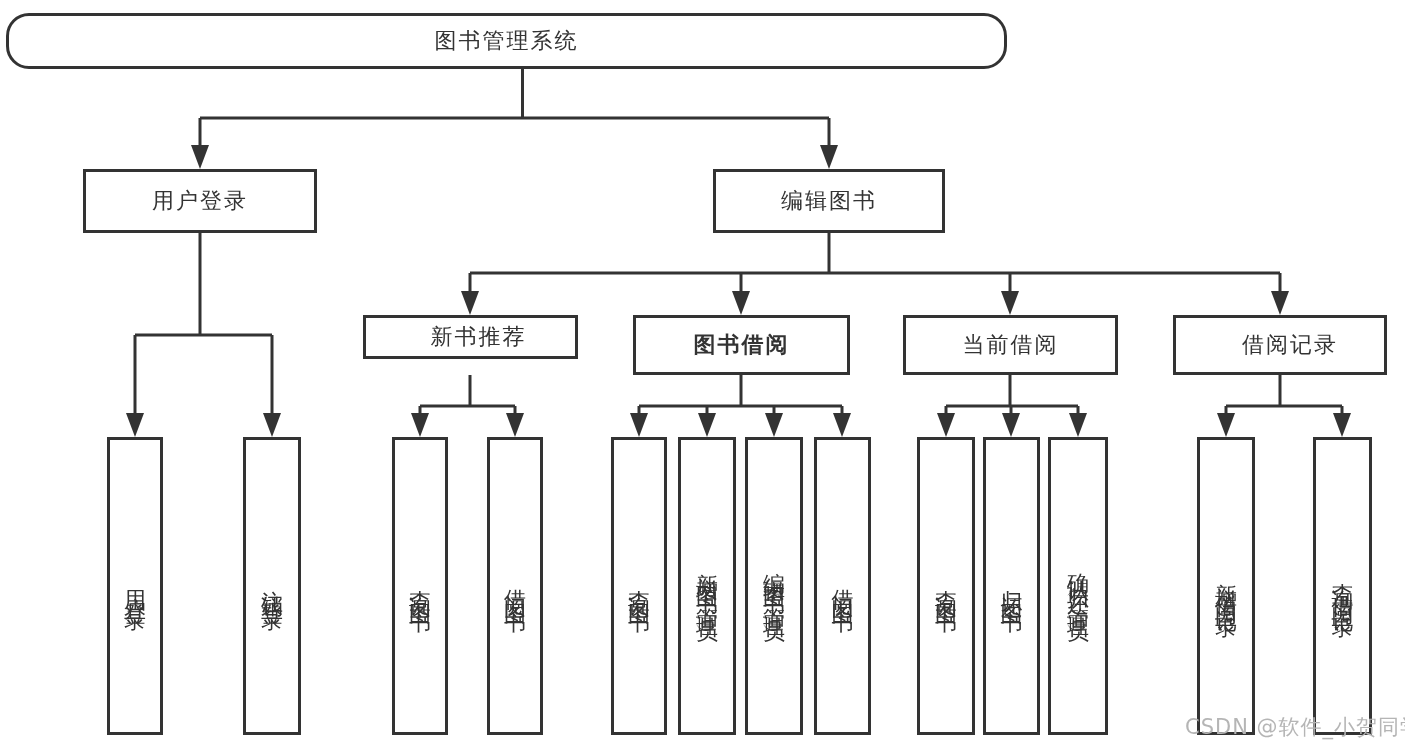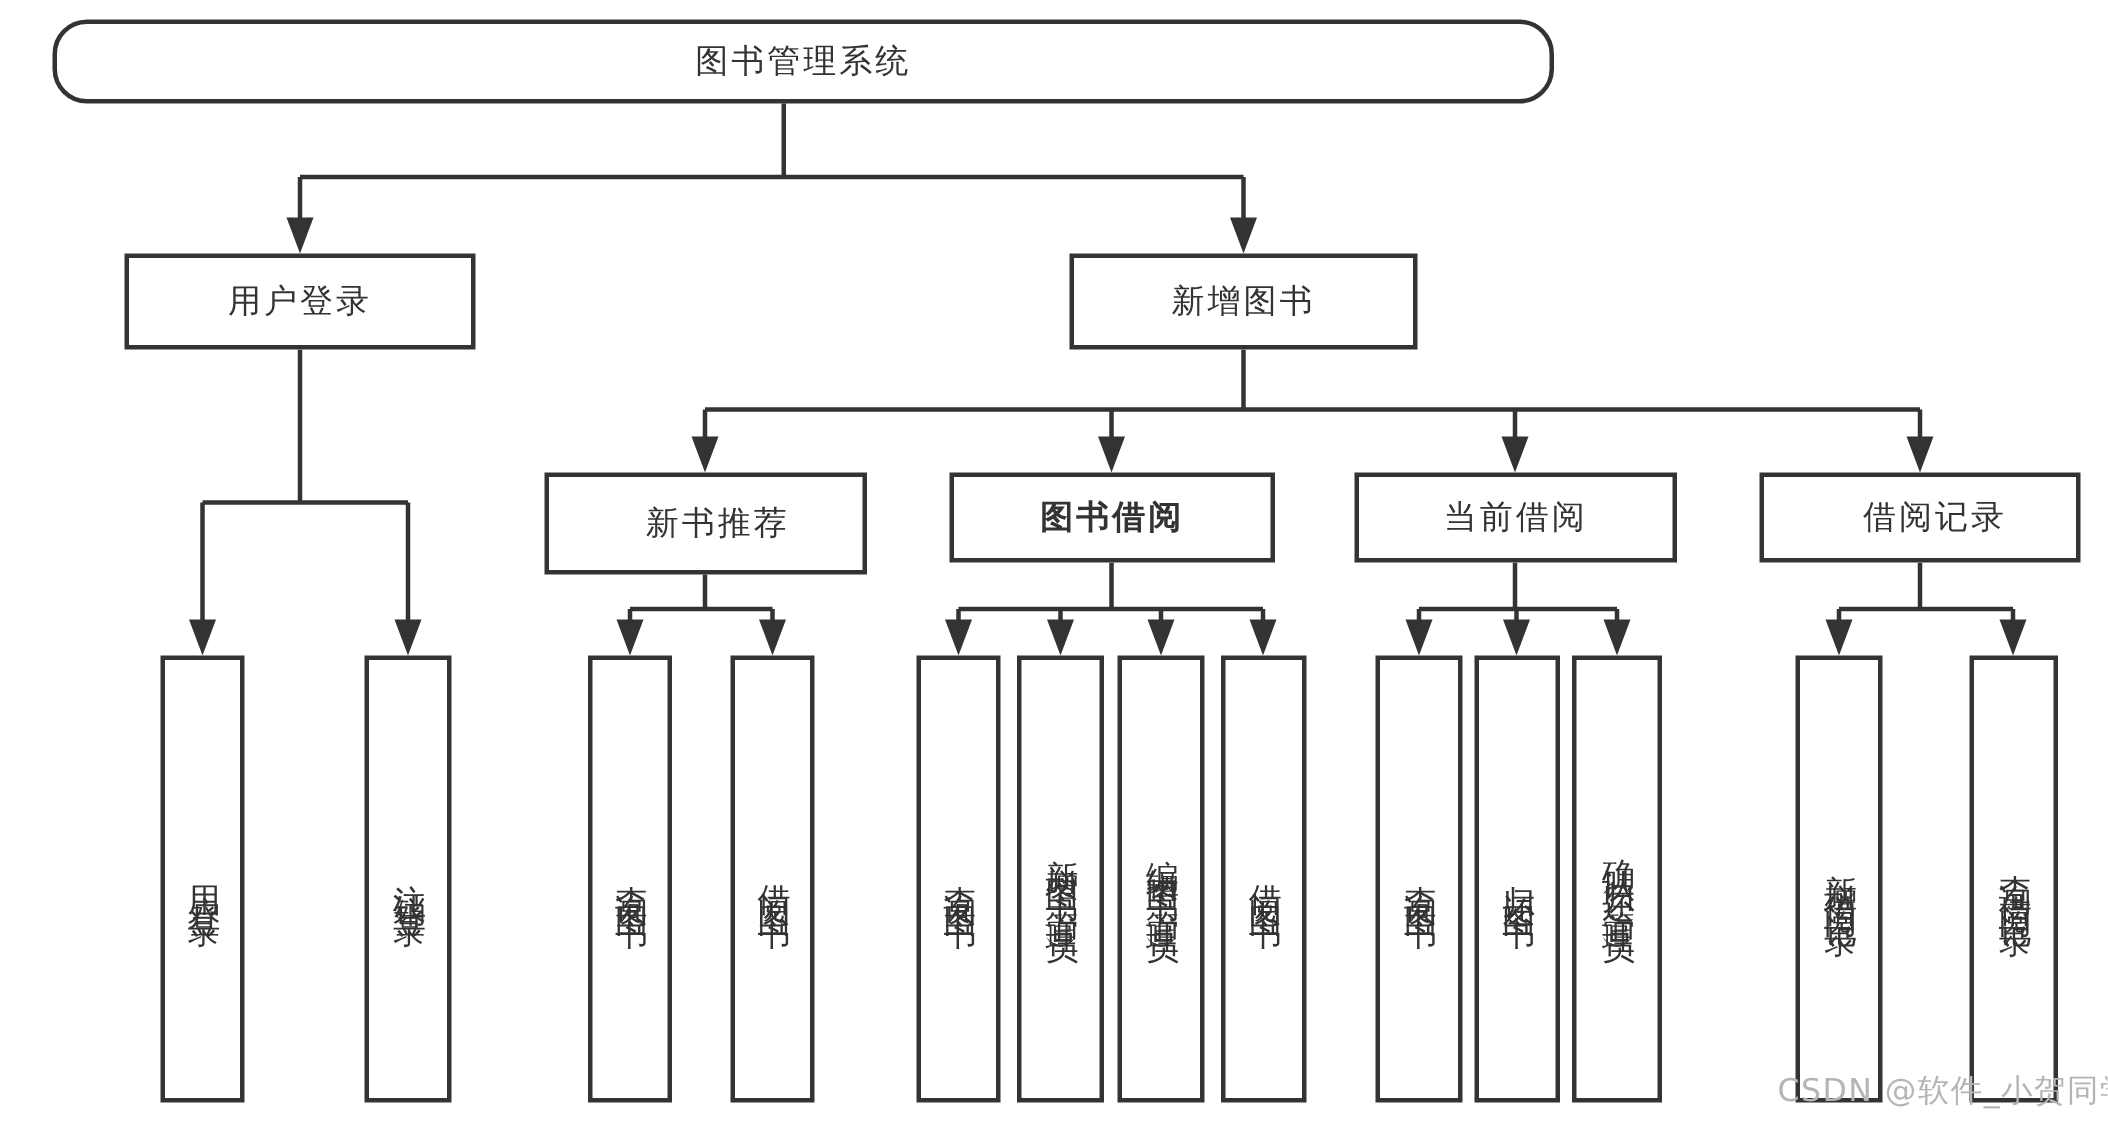--- a/index.html
+++ b/index.html
@@ -24,26 +24,26 @@
     writing-mode:vertical-rl;
     letter-spacing:7px;
     line-height:1;
     padding:6px 0;
   }
   svg.wires{position:absolute;left:0;top:0;z-index:1;}
   svg.wires line{stroke:#333333;stroke-width:3;}
   svg.wires polygon{fill:#333333;stroke:none;}
 
   
-  #b-root      {left:35px;  top:13px;  width:1001px; height:56px;border-radius:23px;}
+  #b-root      {left:6px;  top:13px;  width:1001px; height:56px;border-radius:23px;}
 
   #b-login     {left:83px;  top:169px; width:234px;  height:64px;}
   #b-mgmt      {left:713px; top:169px; width:232px;  height:64px;}
 
-  #b-rec       {left:363px; top:315px; width:215px;  height:68px;padding-left:16px;}
+  #b-rec       {left:363px; top:315px; width:215px;  height:44px;padding-left:16px;}
   #b-borrow    {left:633px; top:315px; width:217px;  height:60px;font-weight:bold;}
   #b-current   {left:903px; top:315px; width:215px;  height:60px;}
   #b-record    {left:1173px;top:315px; width:214px;  height:60px;padding-left:20px;}
 
   .leaf{top:437px;height:298px;}
   #b-login-user  {left:107px; width:56px;}
   #b-login-out   {left:243px; width:58px;}
   #b-rec-query   {left:392px; width:56px;}
   #b-rec-borrow  {left:487px; width:56px;}
   #b-bor-query   {left:611px; width:56px;}
@@ -125,21 +125,21 @@
     <line x1="1226" y1="406" x2="1342" y2="406"></line>
     <line x1="1226" y1="406" x2="1226" y2="414"></line>
     <polygon points="1217,413 1235,413 1226,437"></polygon>
     <line x1="1342" y1="406" x2="1342" y2="414"></line>
     <polygon points="1333,413 1351,413 1342,437"></polygon>
   </svg>
 
   <div class="box" id="b-root">图书管理系统</div>
 
   <div class="box" id="b-login">用户登录</div>
-  <div class="box" id="b-mgmt">新增图书</div>
+  <div class="box" id="b-mgmt">编辑图书</div>
 
   <div class="box" id="b-rec">新书推荐</div>
   <div class="box" id="b-borrow">图书借阅</div>
   <div class="box" id="b-current">当前借阅</div>
   <div class="box" id="b-record">借阅记录</div>
 
   <div class="box v leaf" id="b-login-user">用户登录</div>
   <div class="box v leaf" id="b-login-out">注销登录</div>
 
   <div class="box v leaf" id="b-rec-query">查询图书</div>

